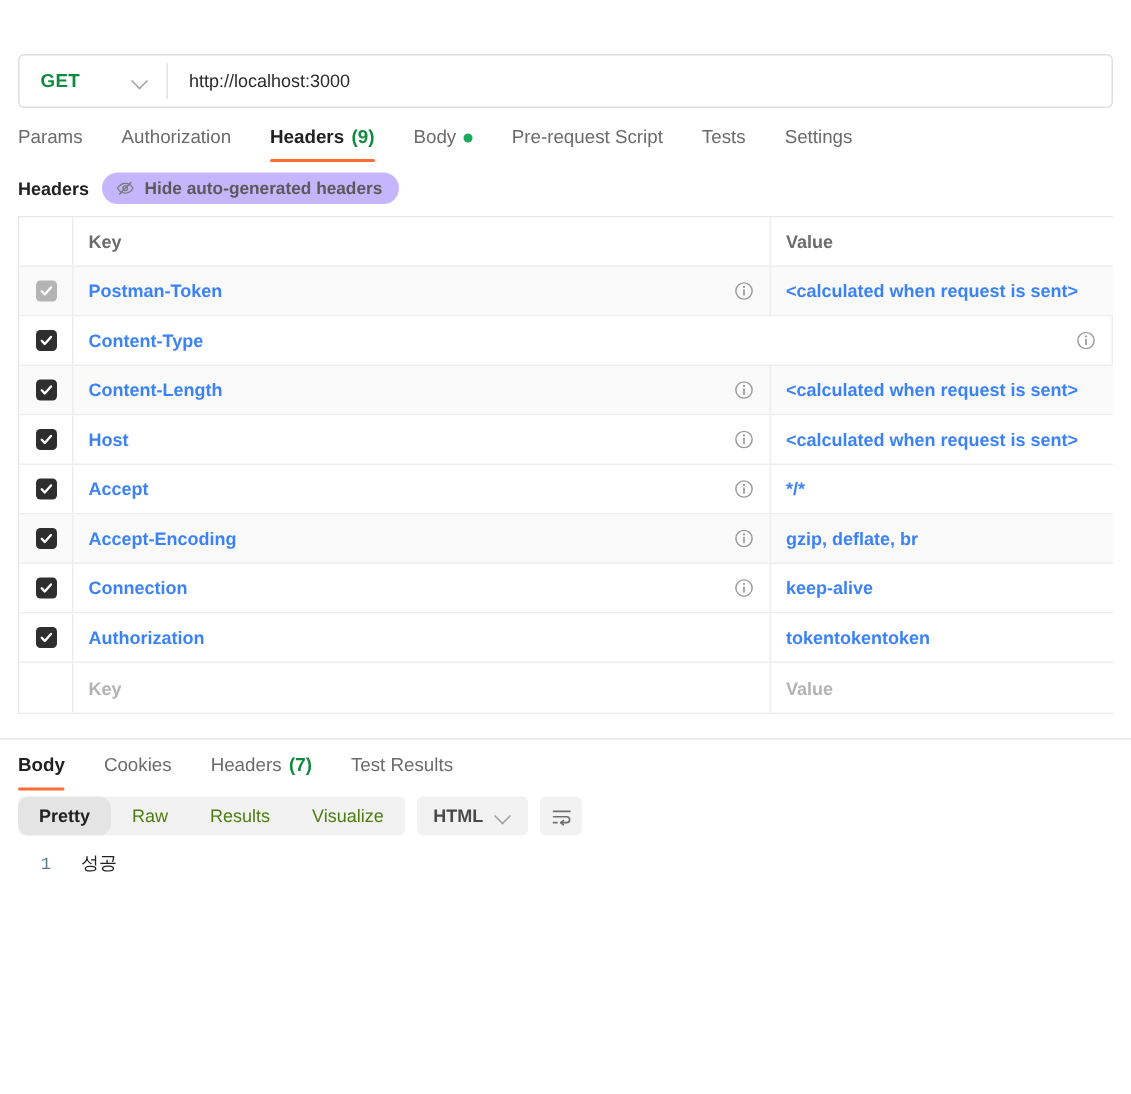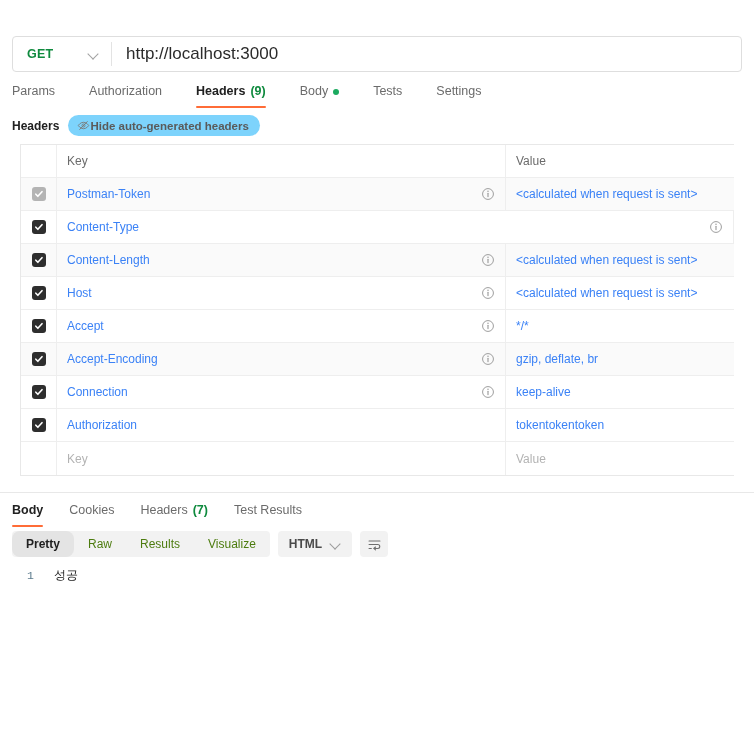--- a/index.html
+++ b/index.html
@@ -61,29 +61,29 @@
     background: #e3e3e3;
   }
   .url-input {
     flex: 1;
     height: 100%;
     border: none;
     outline: none;
     background: transparent;
     padding: 0 14px;
     font-family: "Liberation Sans", sans-serif;
-    font-size: 17px;
+    font-size: 12px;
     color: #2b2b2b;
   }
 
   
   #req-tabs {
     display: flex;
     align-items: flex-start;
-    gap: 8px;
+    gap: 0;
     padding: 12px 12px 0 12px;
     height: 34px;
   }
   .rtab {
     position: relative;
     padding: 0 13px 9px 13px;
     font-size: 12.5px;
     color: #6b6b6b;
     cursor: pointer;
     white-space: nowrap;
@@ -119,37 +119,38 @@
     padding: 9px 12px 8px 12px;
   }
   .subbar-title {
     font-size: 12px;
     font-weight: bold;
     color: #212121;
   }
   .pill {
     display: inline-flex;
     align-items: center;
-    gap: 0;
-    background: #7dd3fc;
+    gap: 6px;
+    background: #c4b5fd;
     border-radius: 12px;
     padding: 4px 11px 4px 9px;
     font-size: 11.5px;
     font-weight: bold;
     color: #5a5a5a;
     cursor: pointer;
   }
   .eye-off { width: 13px; height: 13px; display: block; }
 
   
   #headers-table {
     border-top: 1px solid #e8e8e8;
     border-bottom: 1px solid #e8e8e8;
-    margin: 0 20px;
+    margin: 0 12px;
     border-left: 1px solid #e8e8e8;
+    font-weight: bold;
   }
   .hrow {
     display: flex;
     height: 33px;
     border-bottom: 1px solid #eeeeee;
   }
   .hrow:last-child { border-bottom: none; }
   .hrow.head { background: #fff; }
   .hrow.odd { background: #fafafa; }
   .hrow.even { background: #ffffff; }
@@ -316,20 +317,23 @@
   <div class="rtab">
     <span>Authorization</span>
   </div>
   <div class="rtab active">
     <span>Headers</span>
     <span class="count" style="color: rgb(15, 138, 62);">(9)</span>
   </div>
   <div class="rtab">
     <span>Body</span>
     <span class="dot" style="background: rgb(27, 170, 95);"></span>
+  </div>
+  <div class="rtab">
+    <span>Pre-request Script</span>
   </div>
   <div class="rtab">
     <span>Tests</span>
   </div>
   <div class="rtab">
     <span>Settings</span>
   </div>
 </div>
 
 <div id="headers-subbar">

